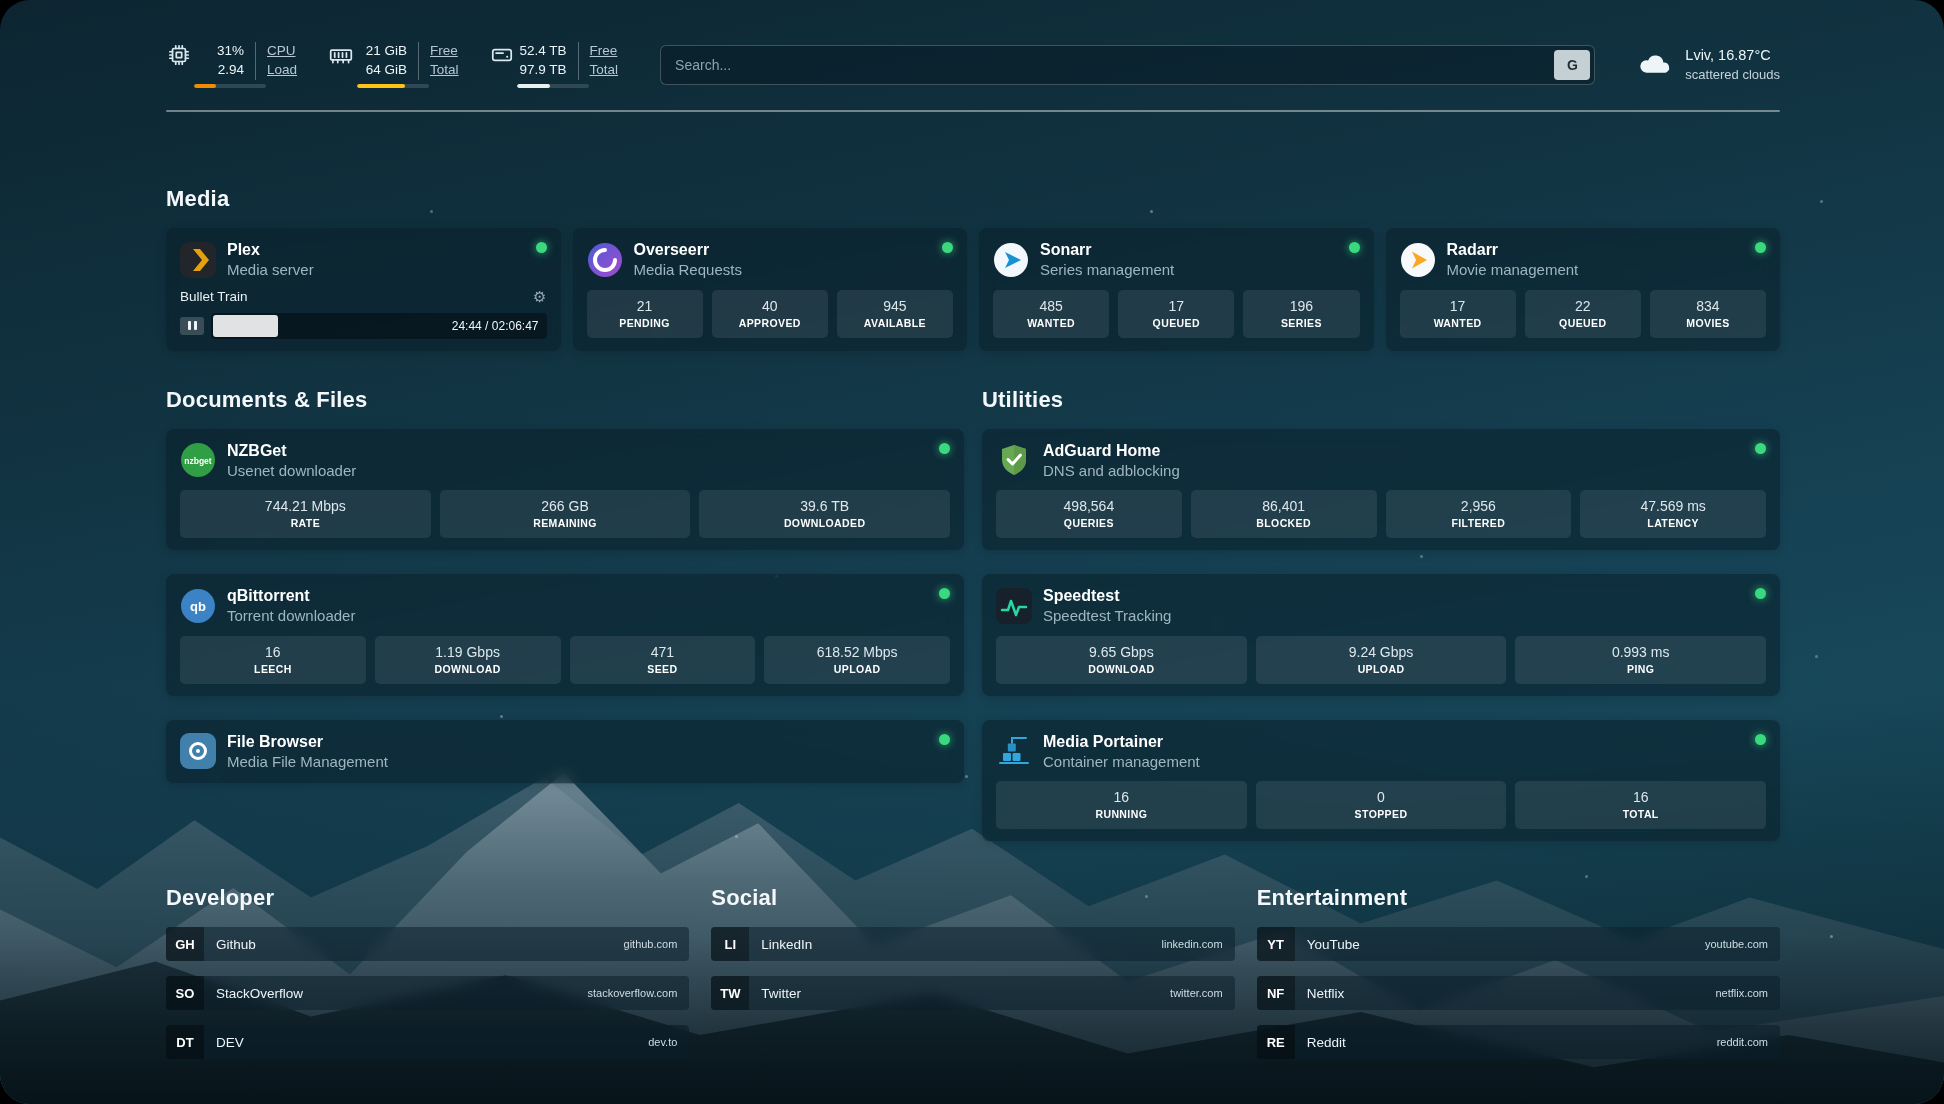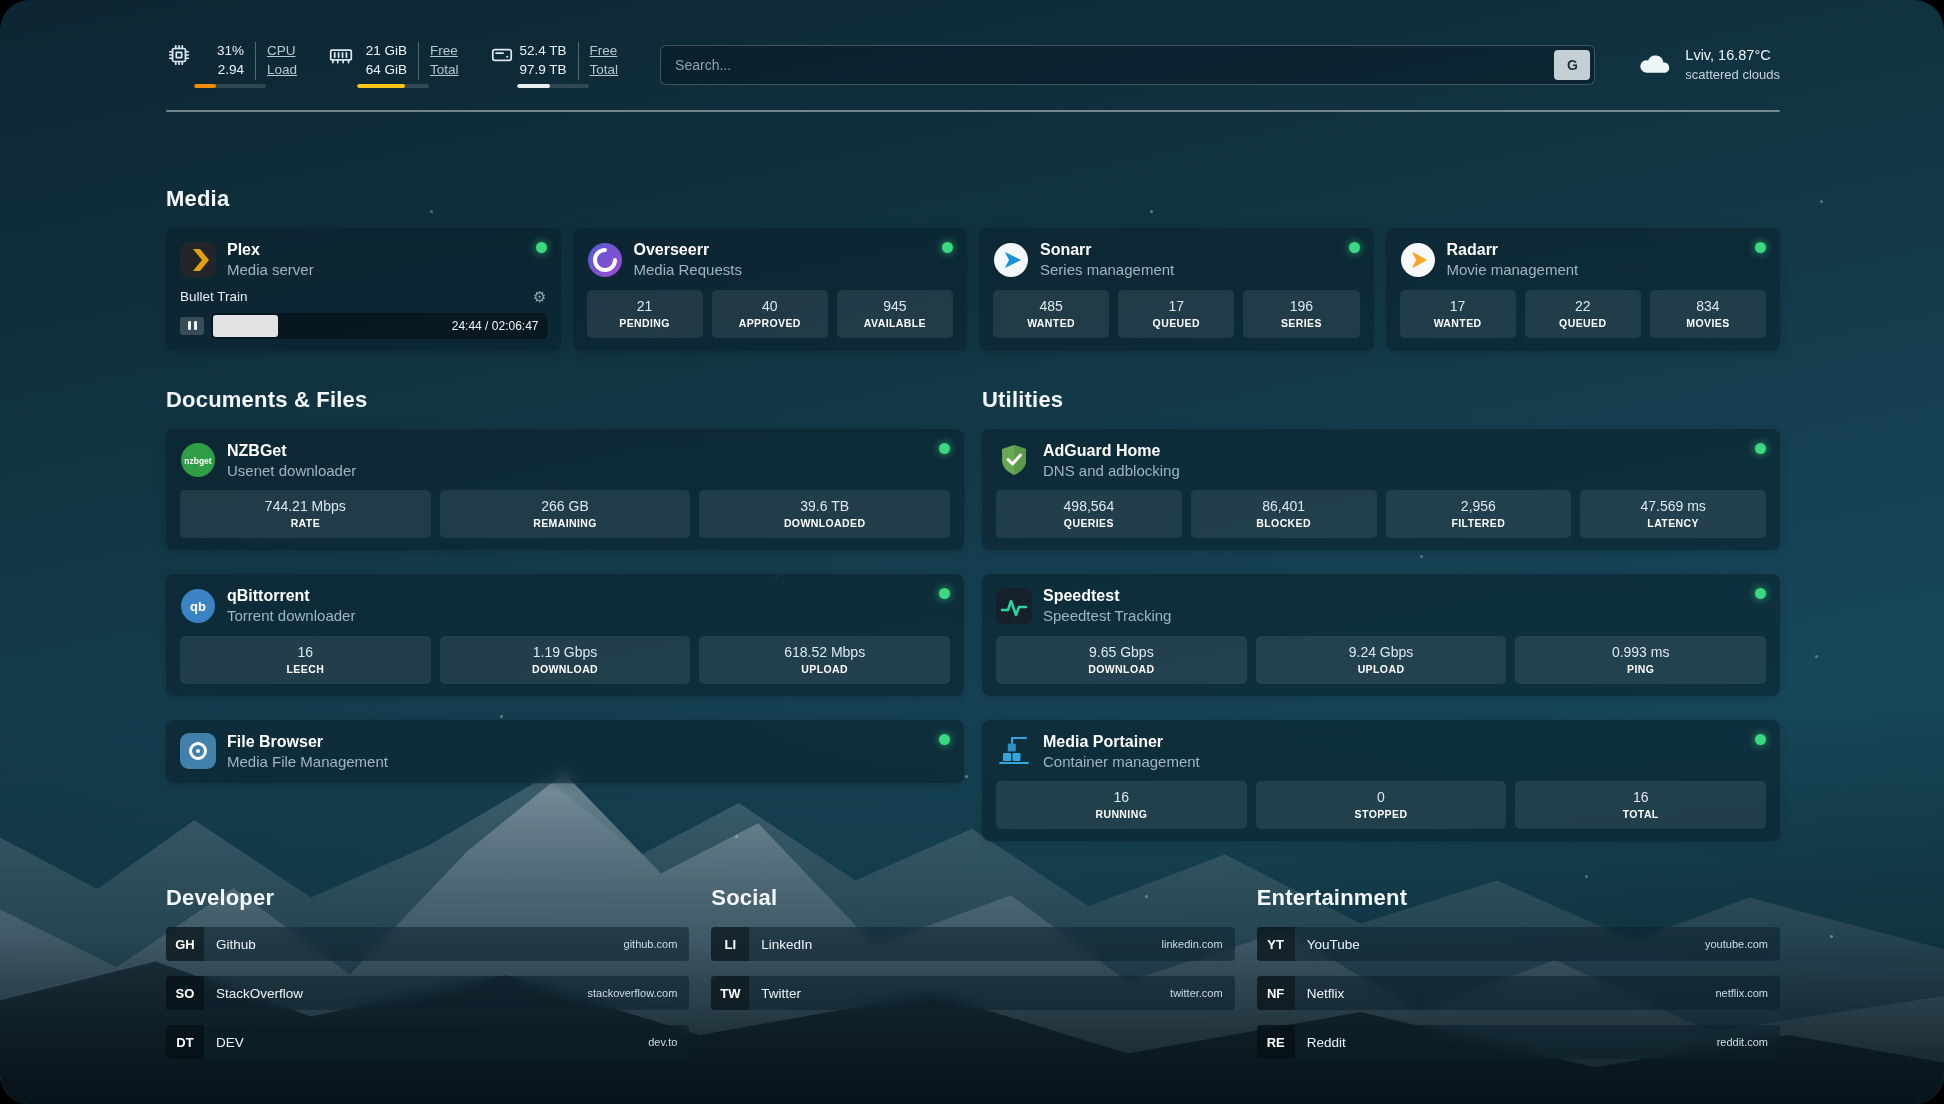--- a/index.html
+++ b/index.html
@@ -404,20 +404,24 @@
           <div class="tiles">
             <div class="tile">
                 <div class="tile-value">16</div>
                 <div class="tile-label">LEECH</div>
               </div>
             <div class="tile">
                 <div class="tile-value">1.19 Gbps</div>
                 <div class="tile-label">DOWNLOAD</div>
               </div>
             <div class="tile">
+                <div class="tile-value">471</div>
+                <div class="tile-label">SEED</div>
+              </div>
+            <div class="tile">
                 <div class="tile-value">618.52 Mbps</div>
                 <div class="tile-label">UPLOAD</div>
               </div>
           </div>
         </div>
 
         <div class="card">
           <span class="status-dot"></span>
           <div class="card-head">
             <span class="app-icon">

